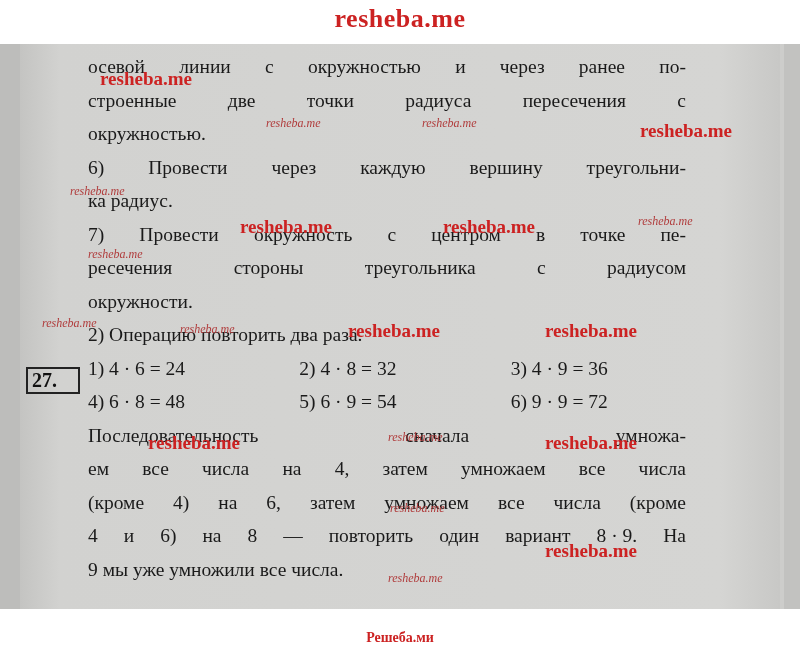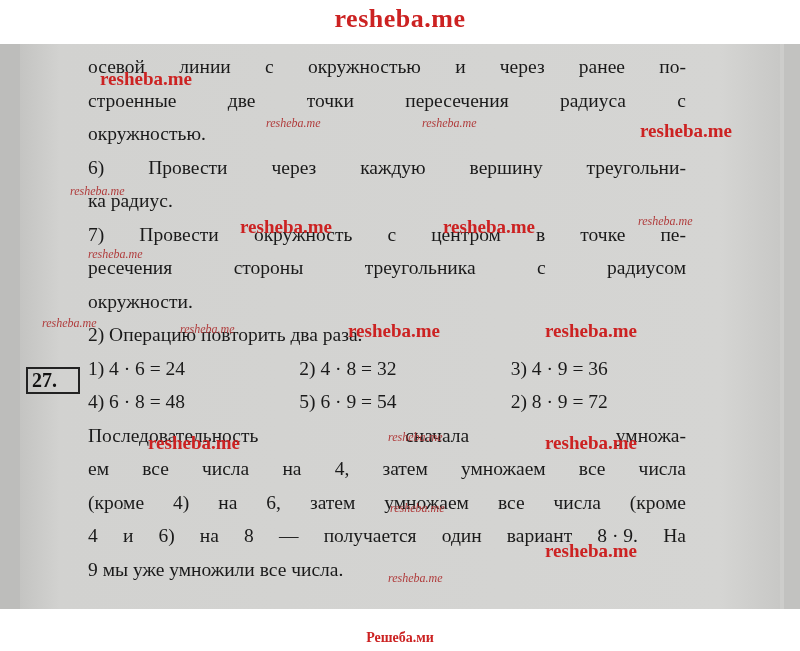--- a/index.html
+++ b/index.html
@@ -169,22 +169,22 @@
           <span>и</span>
           <span>через</span>
           <span>ранее</span>
           <span>по-</span>
       </div>
 
       <div class="line just">
         <span>строенные</span>
           <span>две</span>
           <span>точки</span>
+          <span>радиуса</span>
           <span>пересечения</span>
-          <span>радиуса</span>
           <span>с</span>
       </div>
 
       <div class="line">окружностью.</div>
 
       <div class="line just">
         <span>6)</span>
           <span>Провести</span>
           <span>через</span>
           <span>каждую</span>
@@ -219,21 +219,21 @@
 
       <div class="eq-row">
         <span class="cell">1) 4 · 6 = 24</span>
         <span class="cell">2) 4 · 8 = 32</span>
         <span class="cell">3) 4 · 9 = 36</span>
       </div>
 
       <div class="eq-row">
         <span class="cell">4) 6 · 8 = 48</span>
         <span class="cell">5) 6 · 9 = 54</span>
-        <span class="cell">2) 8 · 9 = 72</span>
+        <span class="cell">6) 9 · 9 = 72</span>
       </div>
 
       <div class="line just">
         <span>Последовательность</span>
           <span>сначала</span>
           <span>умножа-</span>
       </div>
 
       <div class="line just">
         <span>ем</span>
@@ -259,21 +259,21 @@
           <span>(кроме</span>
       </div>
 
       <div class="line just">
         <span>4</span>
           <span>и</span>
           <span>6)</span>
           <span>на</span>
           <span>8</span>
           <span>—</span>
-          <span>получается</span>
+          <span>повторить</span>
           <span>один</span>
           <span>вариант</span>
           <span>8 · 9.</span>
           <span>На</span>
       </div>
 
       <div class="line">9 мы уже умножили все числа.</div>
 
     </div>
 

